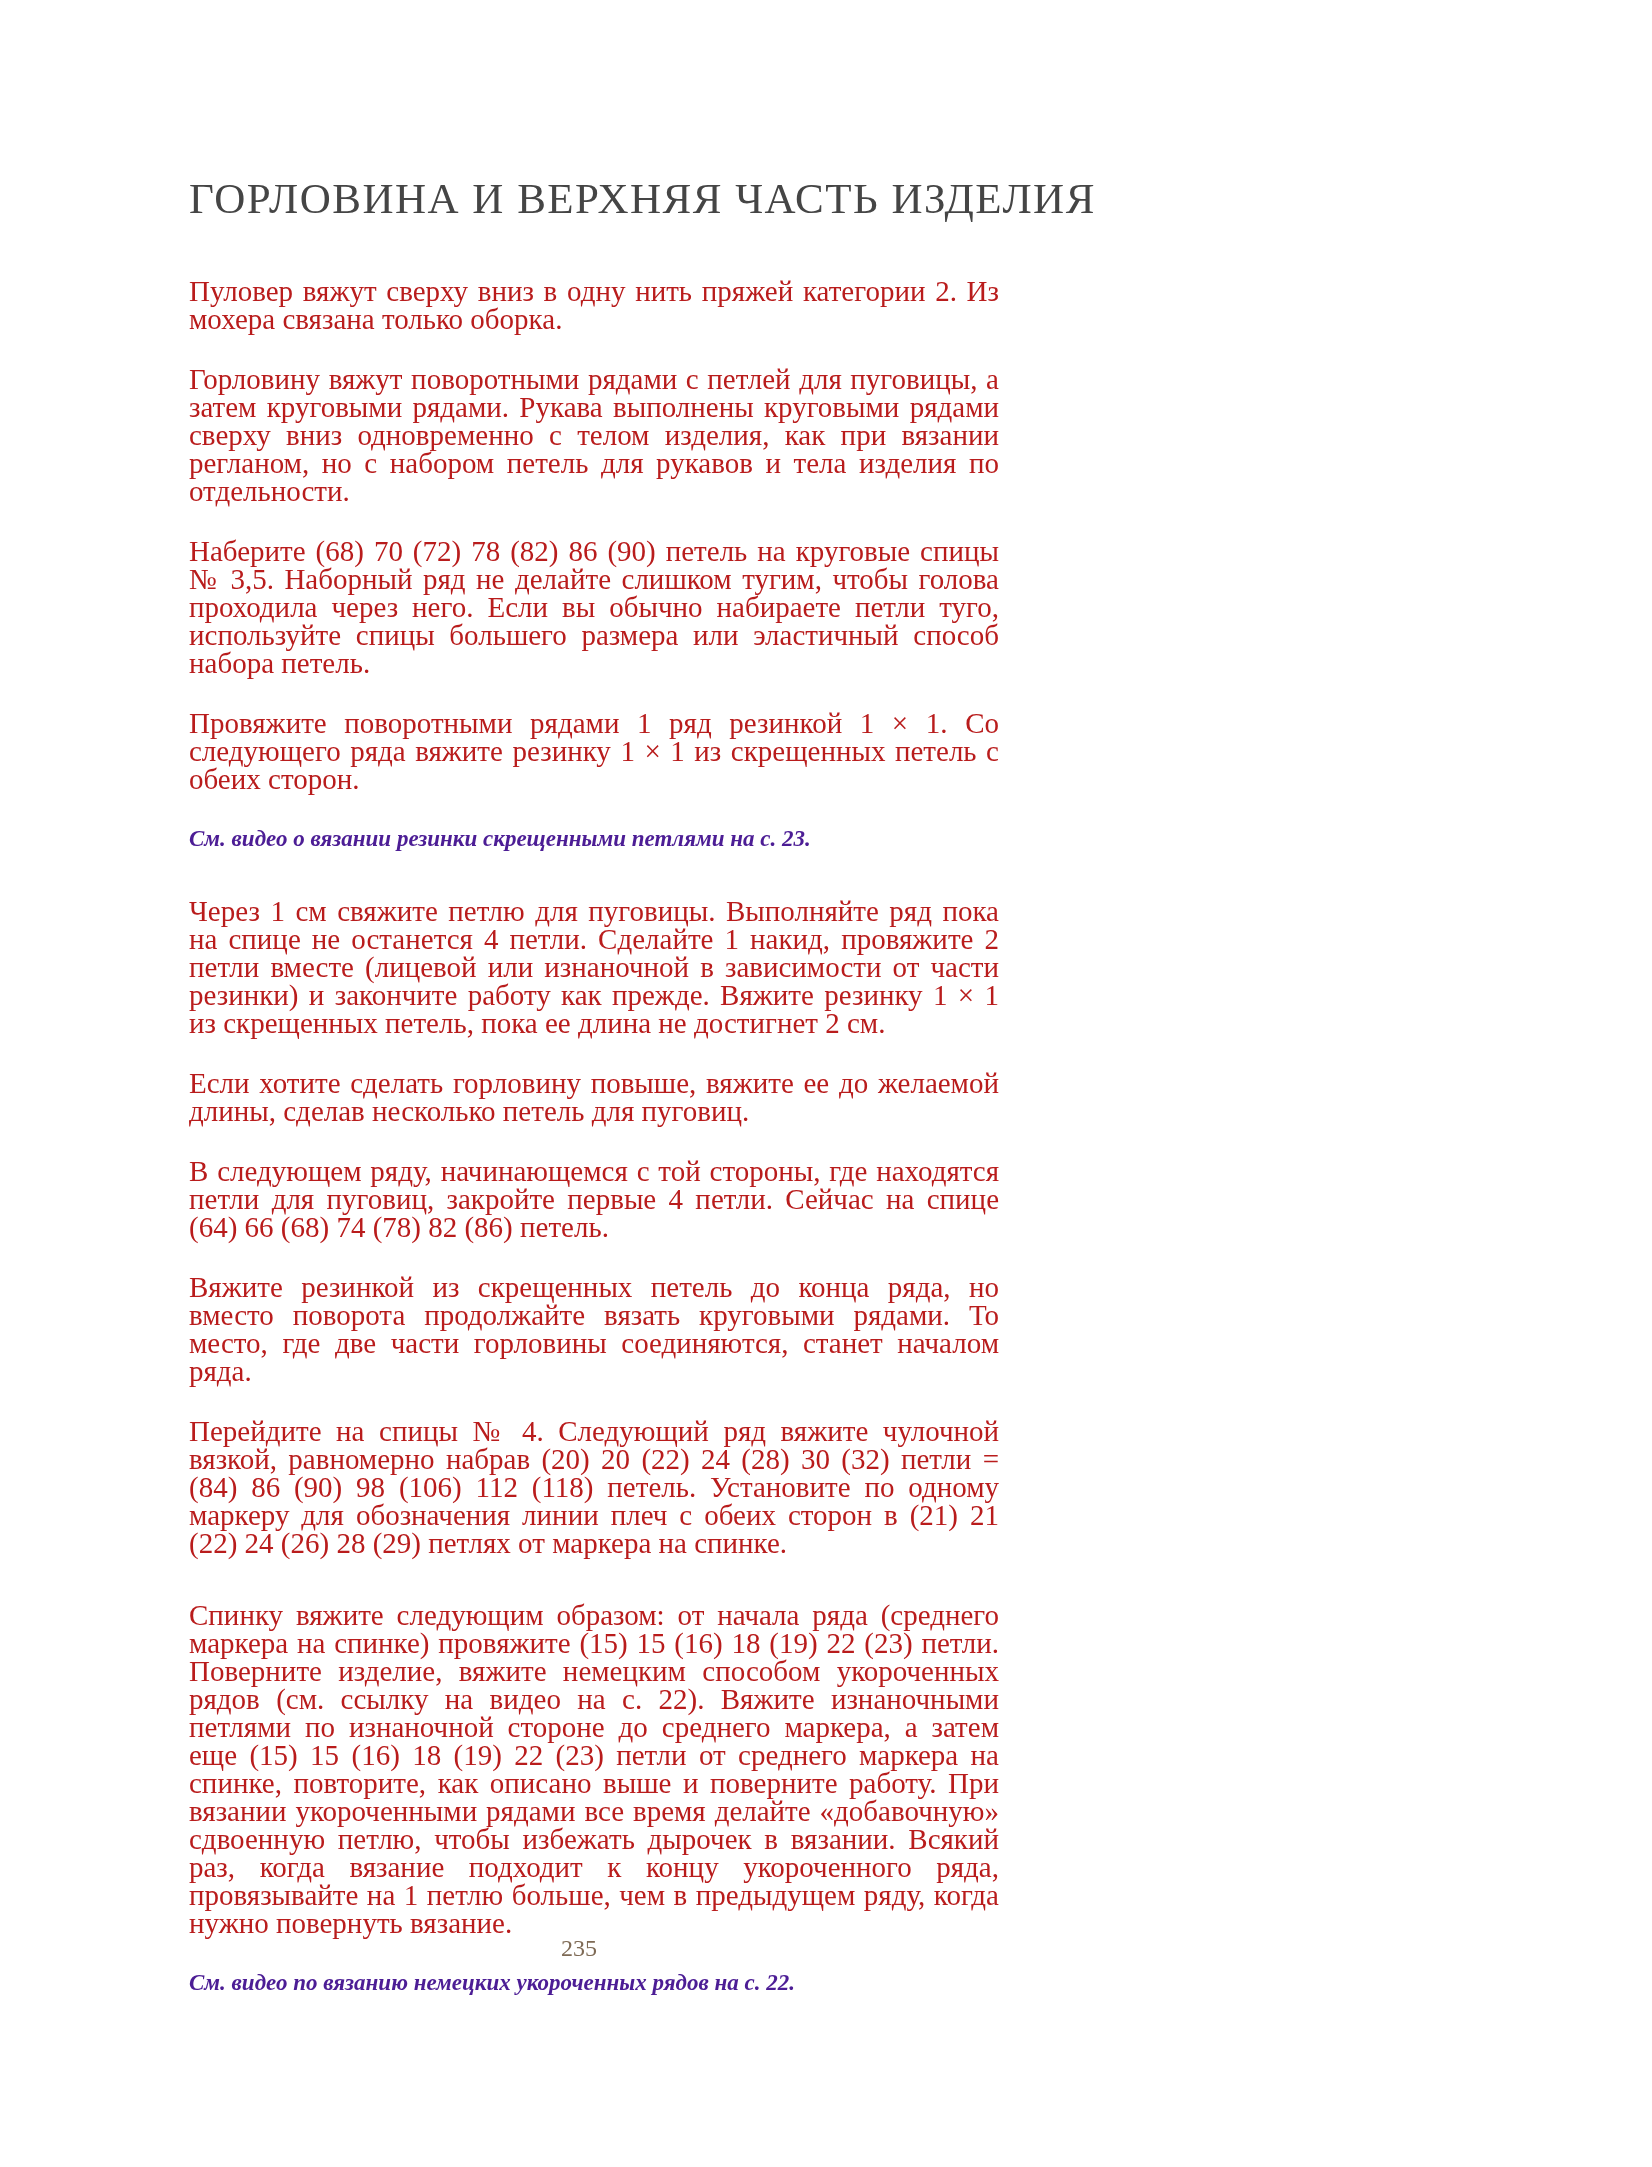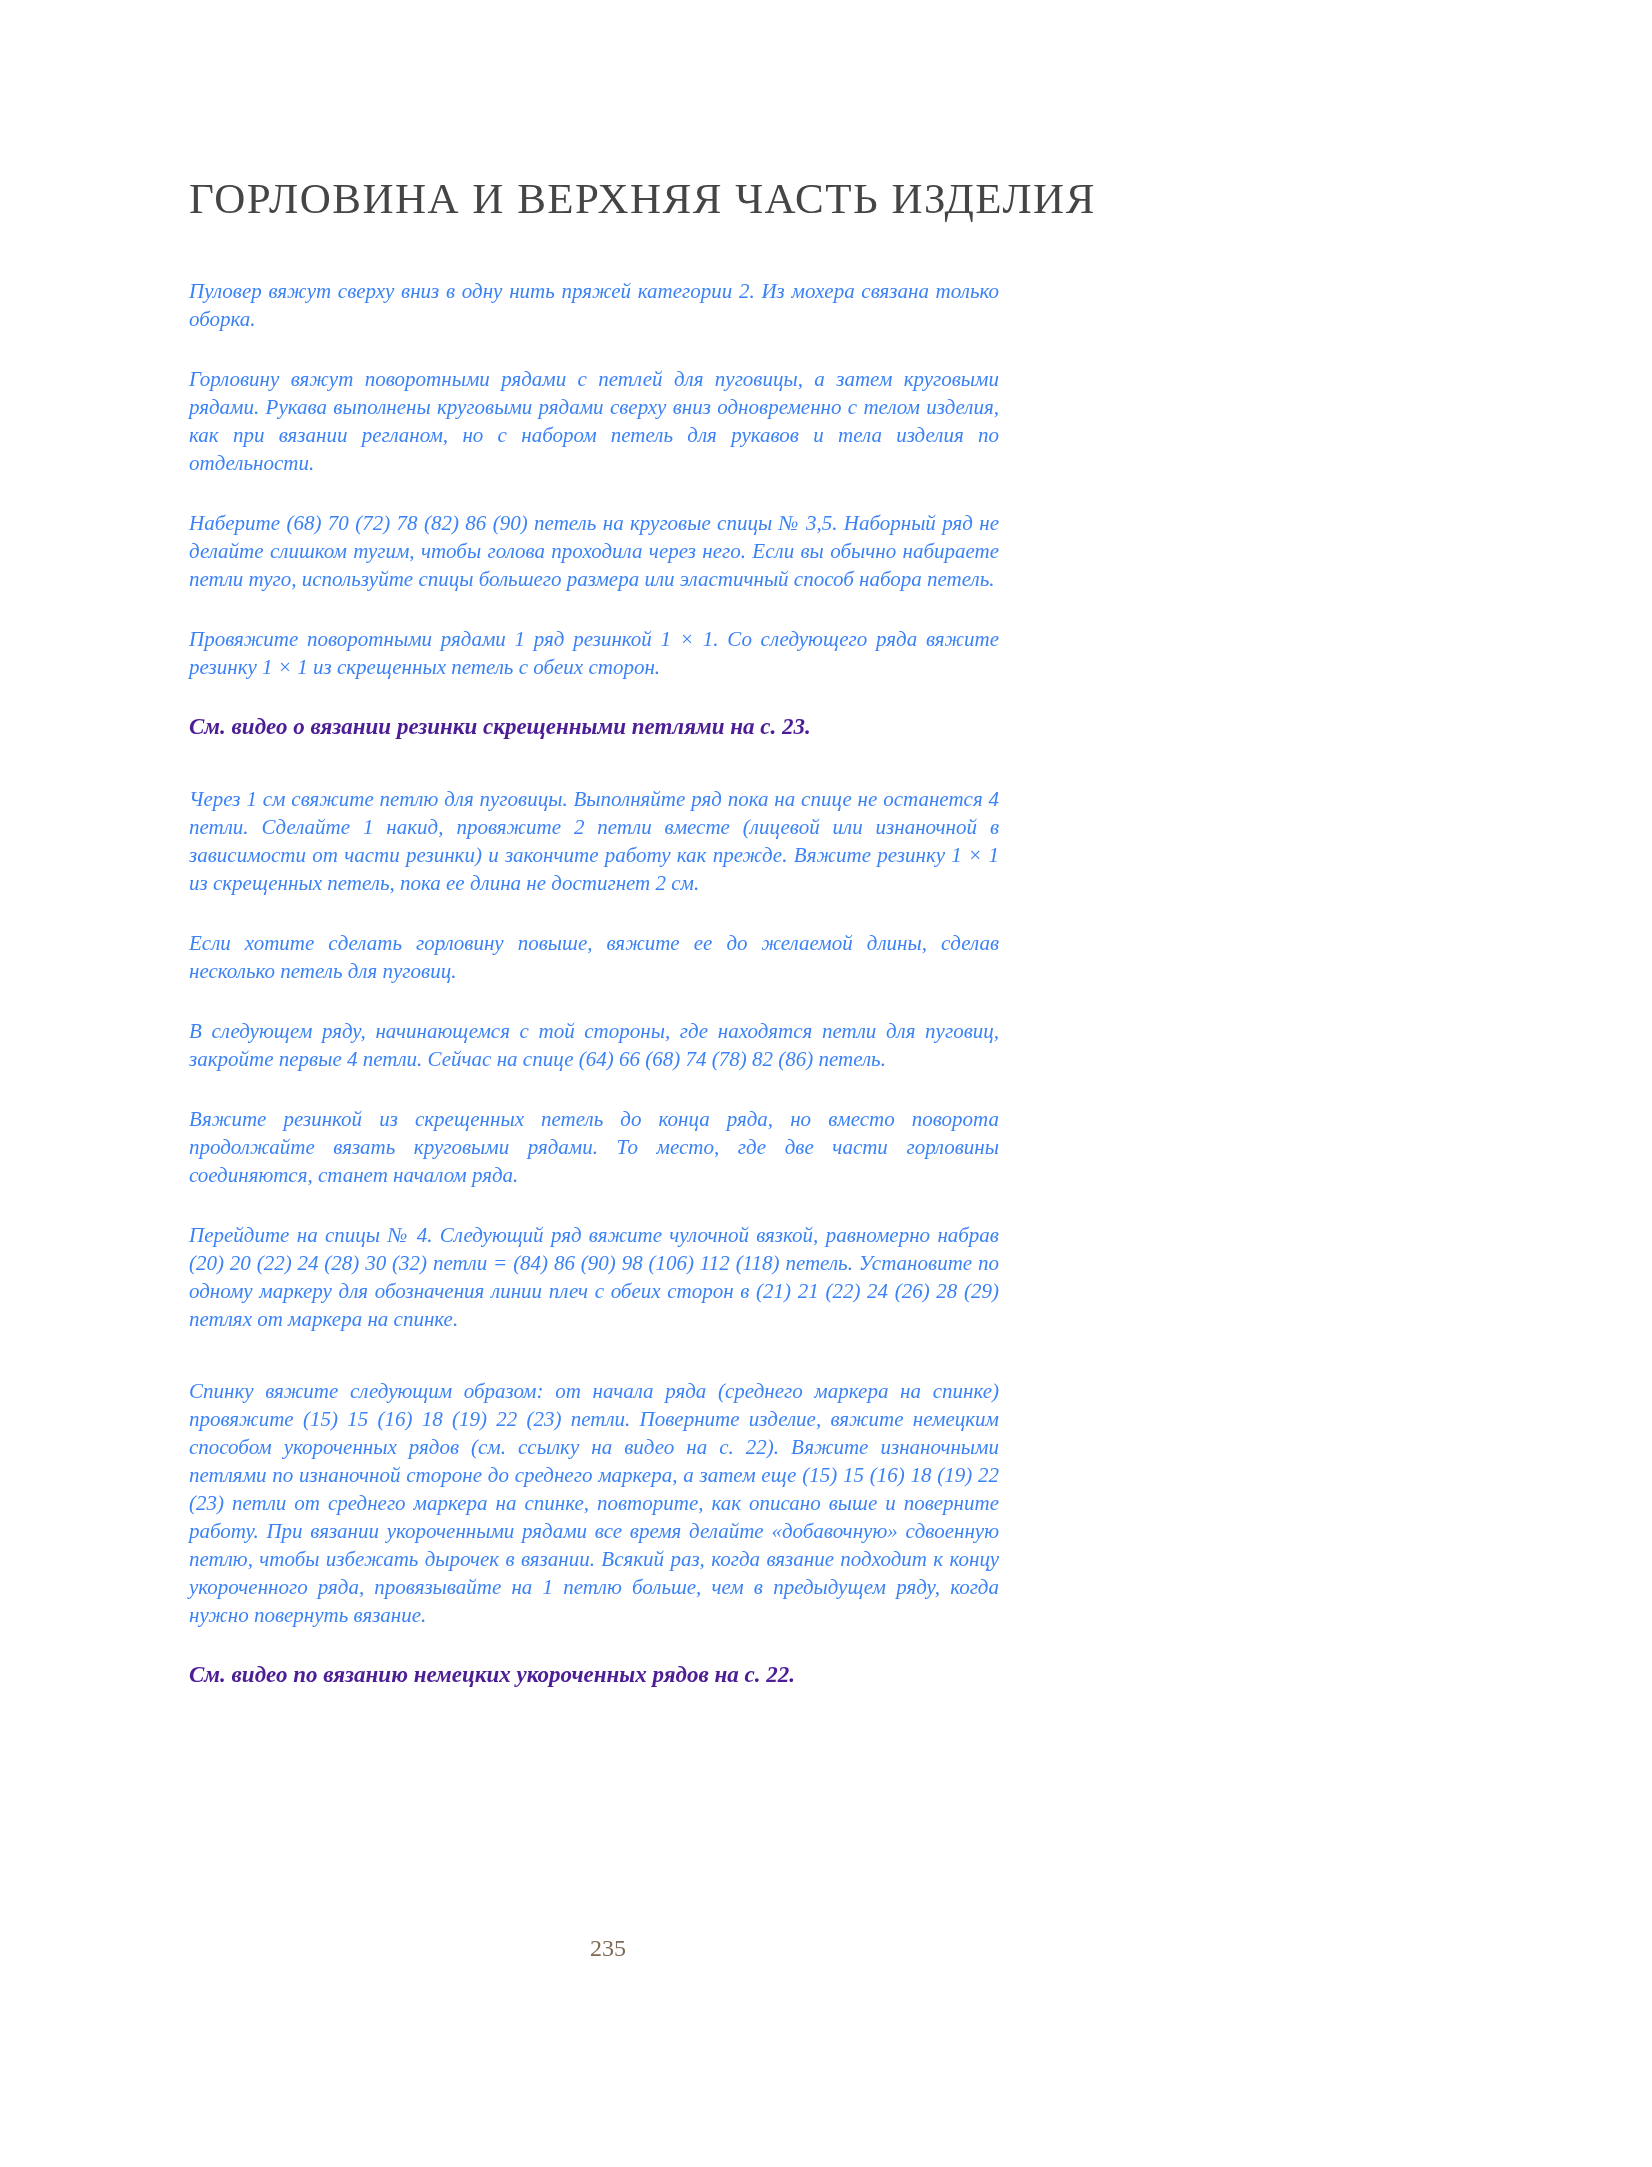--- a/index.html
+++ b/index.html
@@ -26,40 +26,39 @@
   .title {
     font-size: 43px;
     font-weight: 400;
     letter-spacing: 1.5px;
     color: #454545;
     white-space: nowrap;
     margin-bottom: 22px;
     font-family: "Liberation Serif", "DejaVu Serif", serif;
   }
   p.body-par {
-    font-size: 21px;
+    font-size: 29px;
     line-height: 28px;
     text-align: justify;
-    color: #3b82f6;
+    color: #b91c1c;
     hyphens: auto;
-    font-style: italic;
     -webkit-hyphens: auto;
   }
   p.video-ref {
     font-size: 23px;
     line-height: 28px;
     font-style: italic;
     font-weight: 700;
     color: #4c1d95;
   }
   .gap-before { margin-top: 12px; }
   .page-number {
     position: absolute;
     top: 1903px;
-    left: 155px;
+    left: 126px;
     width: 874px;
     text-align: center;
     font-size: 24px;
     color: #7e6a55;
     font-family: "Liberation Serif", "DejaVu Serif", serif;
   }
 </style>
 </head>
 <body>
 

